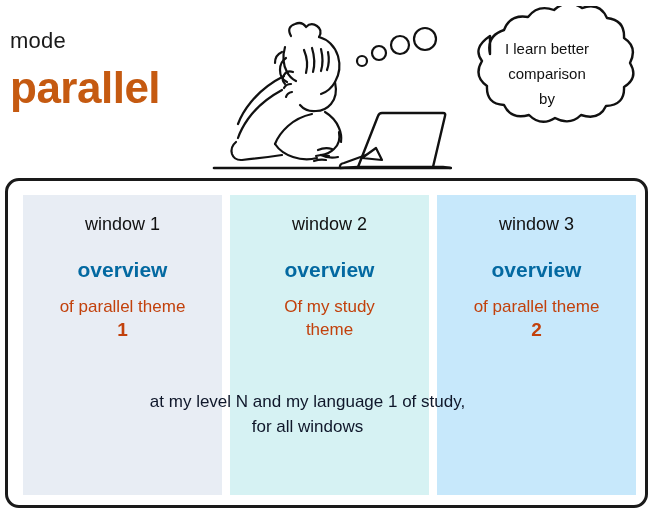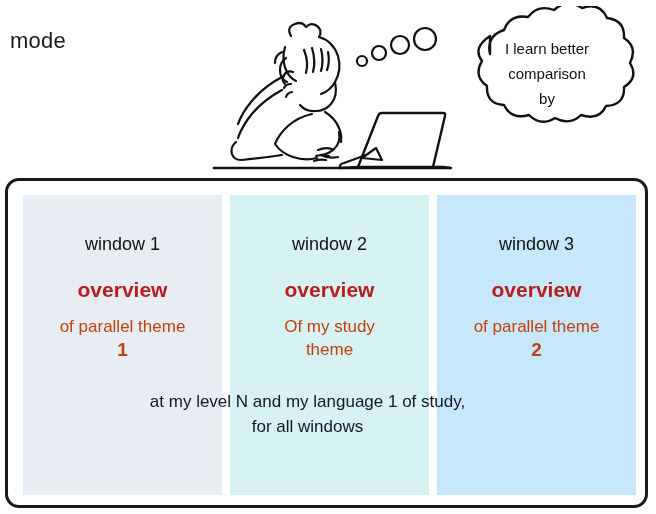--- a/index.html
+++ b/index.html
@@ -102,39 +102,39 @@
     top: 14px;
     width: 613px;
     height: 300px;
     display: flex;
     justify-content: space-between;
   }
   .window-col {
     width: 199px;
     height: 300px;
     box-sizing: border-box;
-    padding-top: 38px;
+    padding-top: 18px;
     text-align: center;
   }
   .win-1 { background: #e8edf4; }
   .win-2 { background: #d6f2f3; }
   .win-3 { background: #c7e8fb; }
 
   .window-title {
     font-size: 18px;
     line-height: 22px;
     color: #111111;
     font-weight: 400;
   }
   .window-overview {
     margin-top: 22px;
     font-size: 21px;
     line-height: 25px;
     font-weight: 700;
-    color: #b91c1c;
+    color: #0369a1;
   }
   .window-sub {
     margin-top: 13px;
     font-size: 17px;
     line-height: 23px;
     color: #c2410c;
     padding: 0 4px;
   }
   .window-sub b {
     font-weight: 700;
@@ -154,20 +154,21 @@
     pointer-events: none;
   }
 </style>
 </head>
 <body>
 
 <div id="header">
 
   <div id="mode-label">mode</div>
 
+  <div id="mode-value">parallel</div>
 
   <div id="illustration">
     <svg width="240" height="180" viewBox="0 0 240 180" fill="none" stroke="#111111" stroke-width="2.2" stroke-linecap="round" stroke-linejoin="round">
 
       <path d="M79 36 q-5 -9 4 -12 q7 -3 11 3 q5 -5 11 -1 q6 4 2 11"></path>
 
       <path d="M73 47 q-4 14 2 25 q3 6 9 9"></path>
       <path d="M107 37 q14 4 19 19 q4 14 -3 26 q-5 9 -14 12"></path>
 
       <path d="M123 82 q3 14 -4 22 q-6 7 -15 7"></path>

